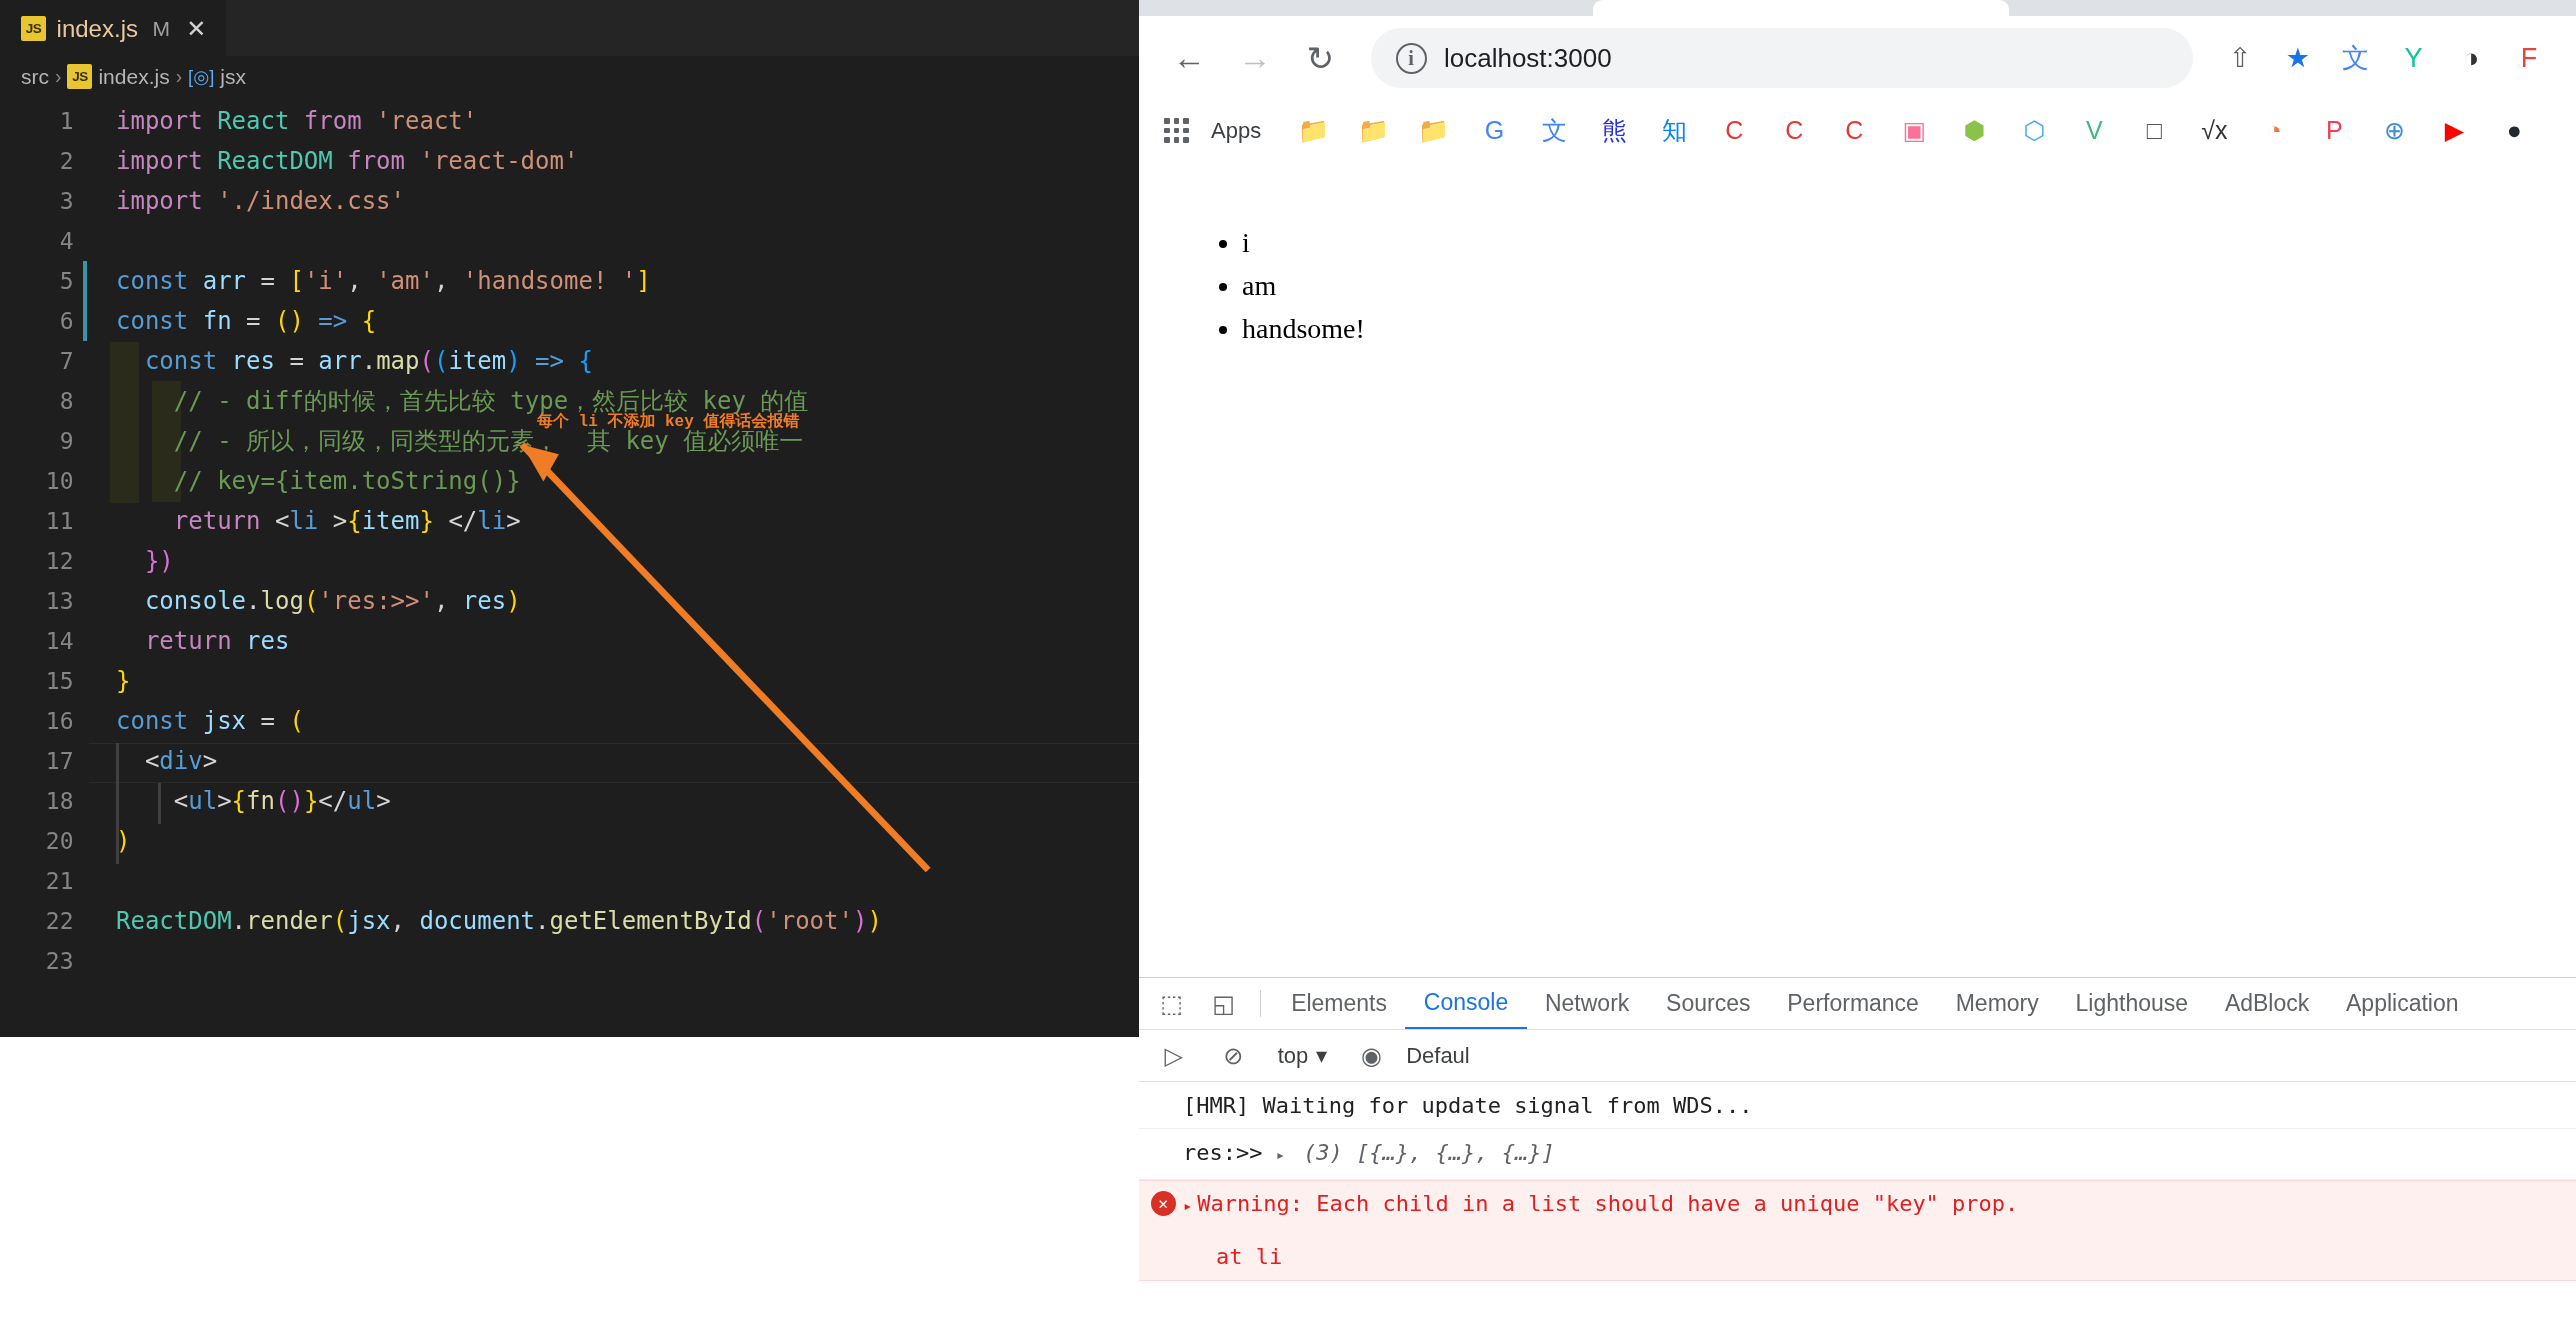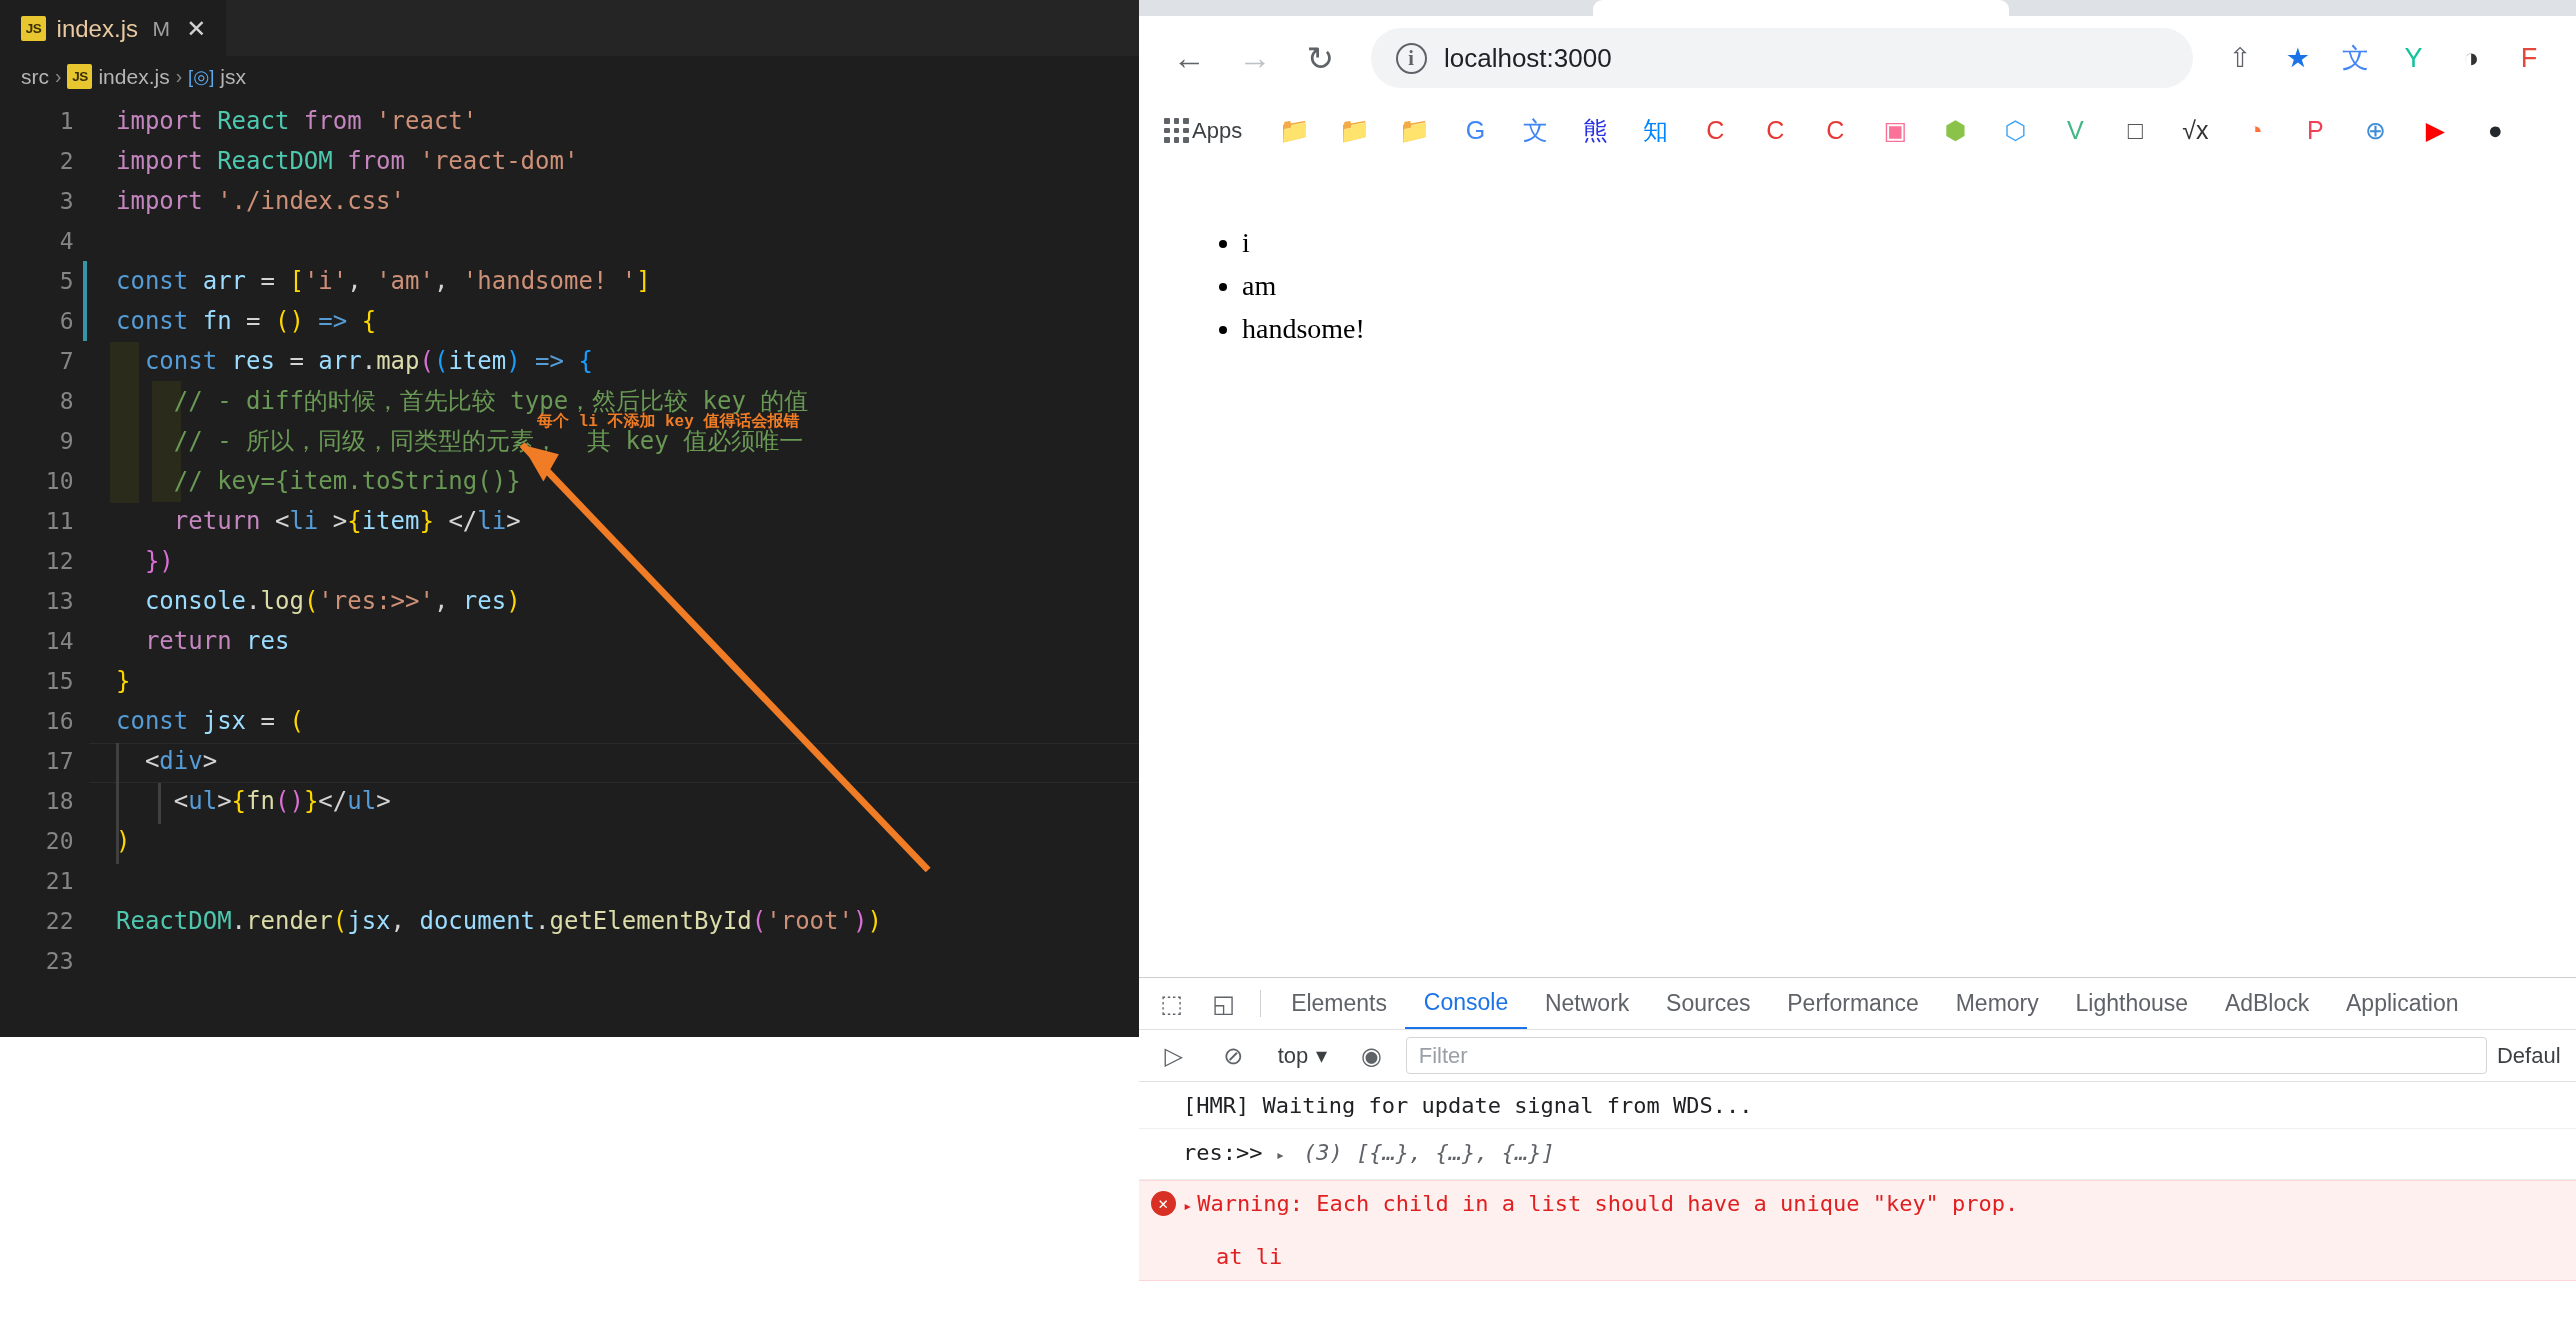--- a/index.html
+++ b/index.html
@@ -58,21 +58,21 @@
 
   .chrome-toolbar { height: 85px; background: #fff; display: flex; align-items: center; padding: 0 21px; gap: 7.7px; }
   .nav-btn { width: 58px; height: 58px; display: flex; align-items: center; justify-content: center; color: #5f6368; font-size: 33px; border-radius: 50%; }
   .nav-btn.disabled { color: #bdc1c6; }
   .omnibox { flex: 1 1 auto; height: 60px; background: #f1f3f4; border-radius: 31px; display: flex; align-items: center; padding: 0 25px; gap: 17.4px; margin: 0 13.5px; }
   .omni-info { width: 31px; height: 31px; border: 2.4px solid #5f6368; border-radius: 50%; color: #5f6368; font-size: 20.3px; display: flex; align-items: center; justify-content: center; font-weight: bold; font-family: "Liberation Serif", serif; }
   .omni-url { color: #202124; font-size: 26px; font-family: "Liberation Sans", sans-serif; }
   .tb-icon { width: 52px; height: 52px; display: flex; align-items: center; justify-content: center; font-size: 27px; color: #5f6368; }
 
   .bookmarks { height: 60px; background: #fff; display: flex; align-items: center; padding: 0 21px; gap: 3.9px; overflow: hidden; }
-  .bm-apps { display: flex; align-items: center; gap: 3px; padding: 0 11.6px 0 3.9px; margin-right: 7.7px; }
+  .bm-apps { display: flex; align-items: center; gap: 22px; padding: 0 11.6px 0 3.9px; margin-right: 7.7px; }
   .apps-grid { display: grid; grid-template-columns: repeat(3, 5.8px); grid-template-rows: repeat(3, 5.8px); gap: 3.9px; }
   .apps-grid i { width: 5.8px; height: 5.8px; background: #5f6368; border-radius: 1px; display: block; }
   .bm-apps-label { font-size: 22px; color: #3c4043; }
   .bm-item { width: 60px; height: 52px; display: flex; align-items: center; justify-content: center; font-size: 25px; }
 
   .page-view { background: #fff; height: 817px; padding: 60px 0 0 64px; position: relative; }
   .page-view ul { list-style: disc; padding-left: 39px; }
   .page-view li { font-size: 28px; color: #000; line-height: 43px; font-family: "Liberation Serif", serif; }
 
   
@@ -255,21 +255,20 @@
       </div>
 
       <div class="dt-filterbar">
         <div class="dt-icobtn">▷</div>
         <div class="dt-icobtn">⊘</div>
         <div class="dt-select">
           <span>top</span>
           <span>▾</span>
         </div>
         <div class="dt-icobtn">◉</div>
-        <div class="dt-filter-input">Filter</div>
         <div class="dt-level">Defaul</div>
       </div>
 
       <div class="dt-console">
         <div class="dt-msg">[HMR] Waiting for update signal from WDS...</div>
         <div class="dt-msg">
           <span>res:&gt;&gt;</span>
           <span class="tri">▸</span>
           <span class="ital">(3)</span>
           <span class="ital">[{…}, {…}, {…}]</span>

